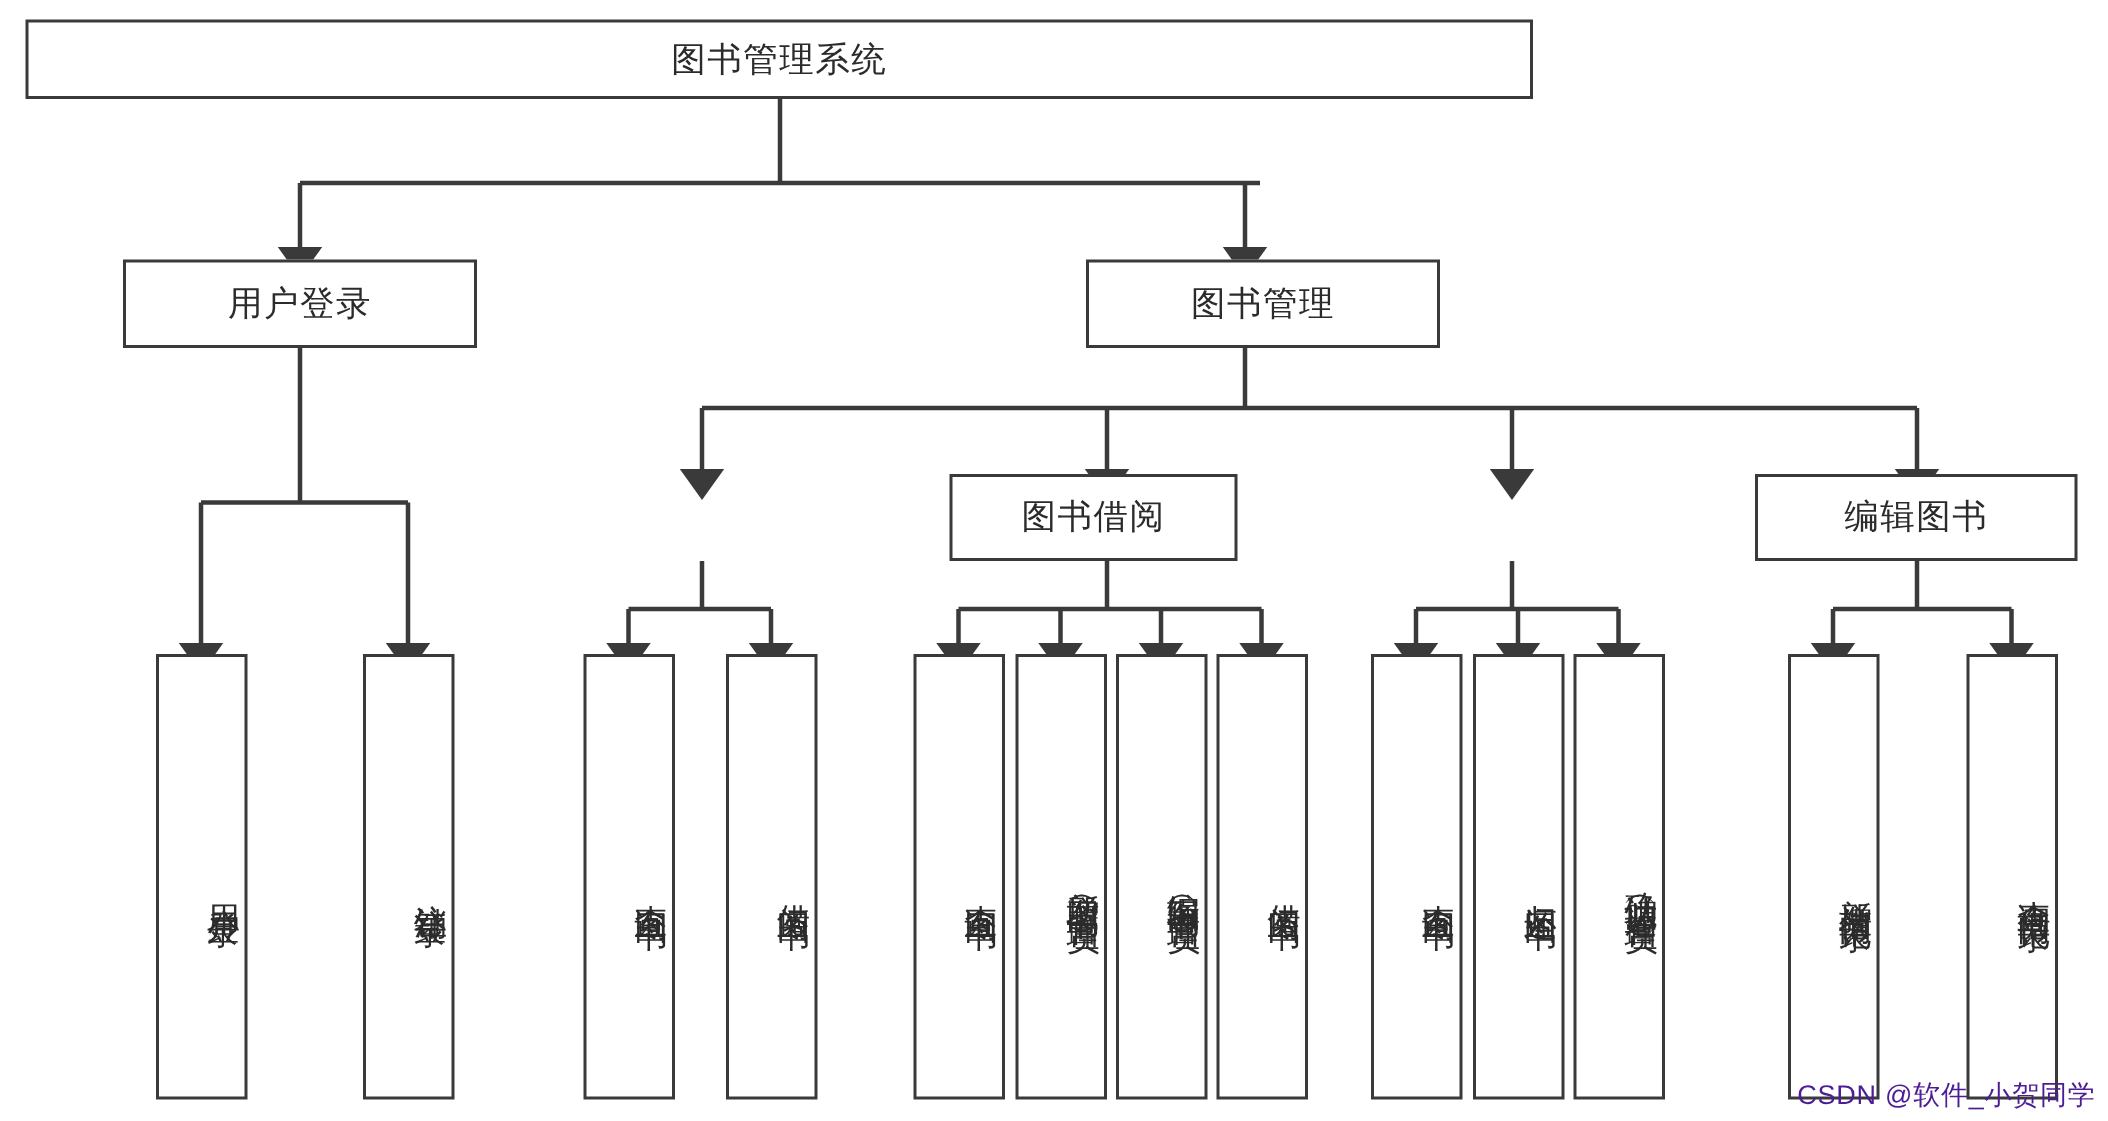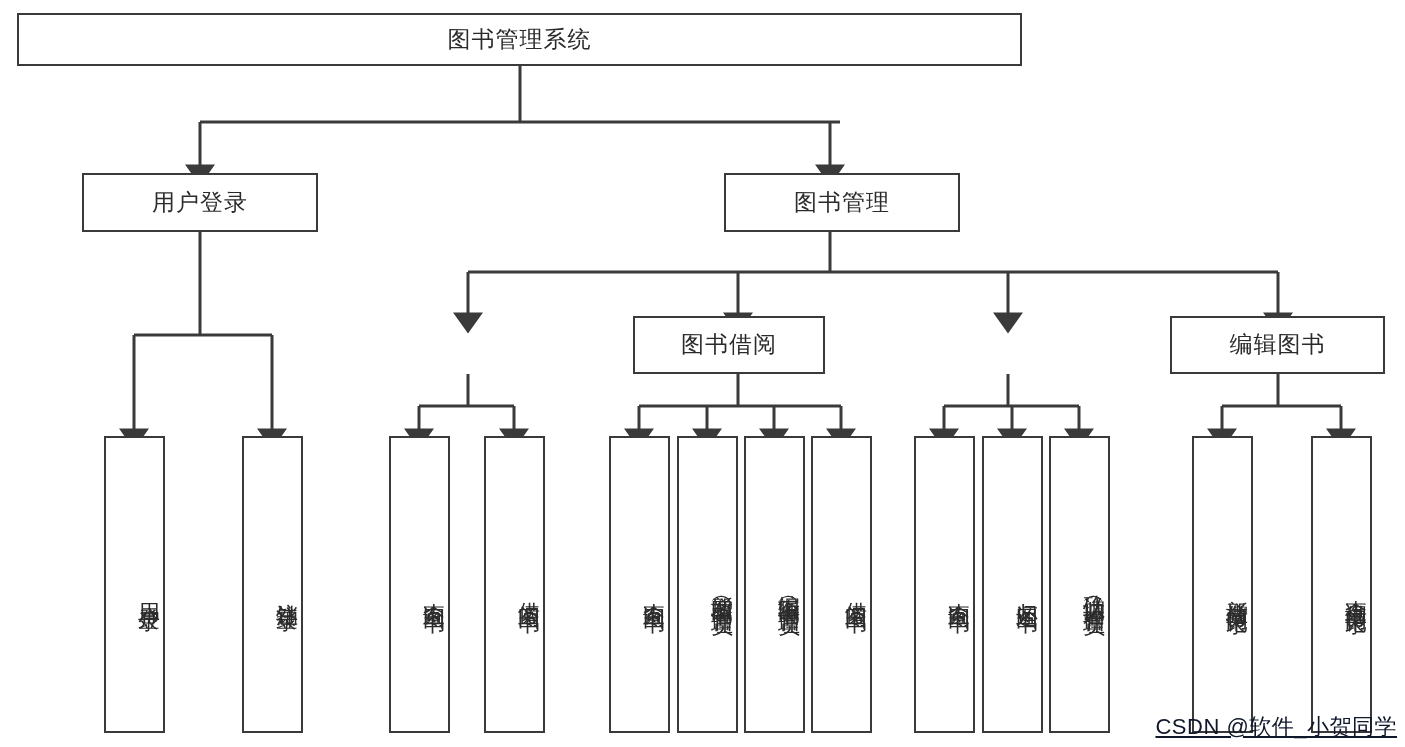--- a/index.html
+++ b/index.html
@@ -52,26 +52,25 @@
   }
   .node.vert span {
     writing-mode: vertical-rl;
     text-orientation: upright;
     display: block;
   }
   #watermark {
     position: absolute;
     right: 8px;
     bottom: 5px;
-    font-size: 22px;
-    color: #0f172a;
+    font-size: 18px;
+    color: #4c1d95;
     letter-spacing: 0.5px;
     z-index: 5;
     white-space: nowrap;
-    text-decoration: underline;
   }
 </style>
 </head>
 <body>
 
 <div id="canvas">
 
   <svg id="edges" viewBox="0 0 1405 747" xmlns="http://www.w3.org/2000/svg">
     <defs>
       <marker id="arr" markerWidth="10" markerHeight="12" refX="1.2" refY="5" orient="auto" markerUnits="strokeWidth">

